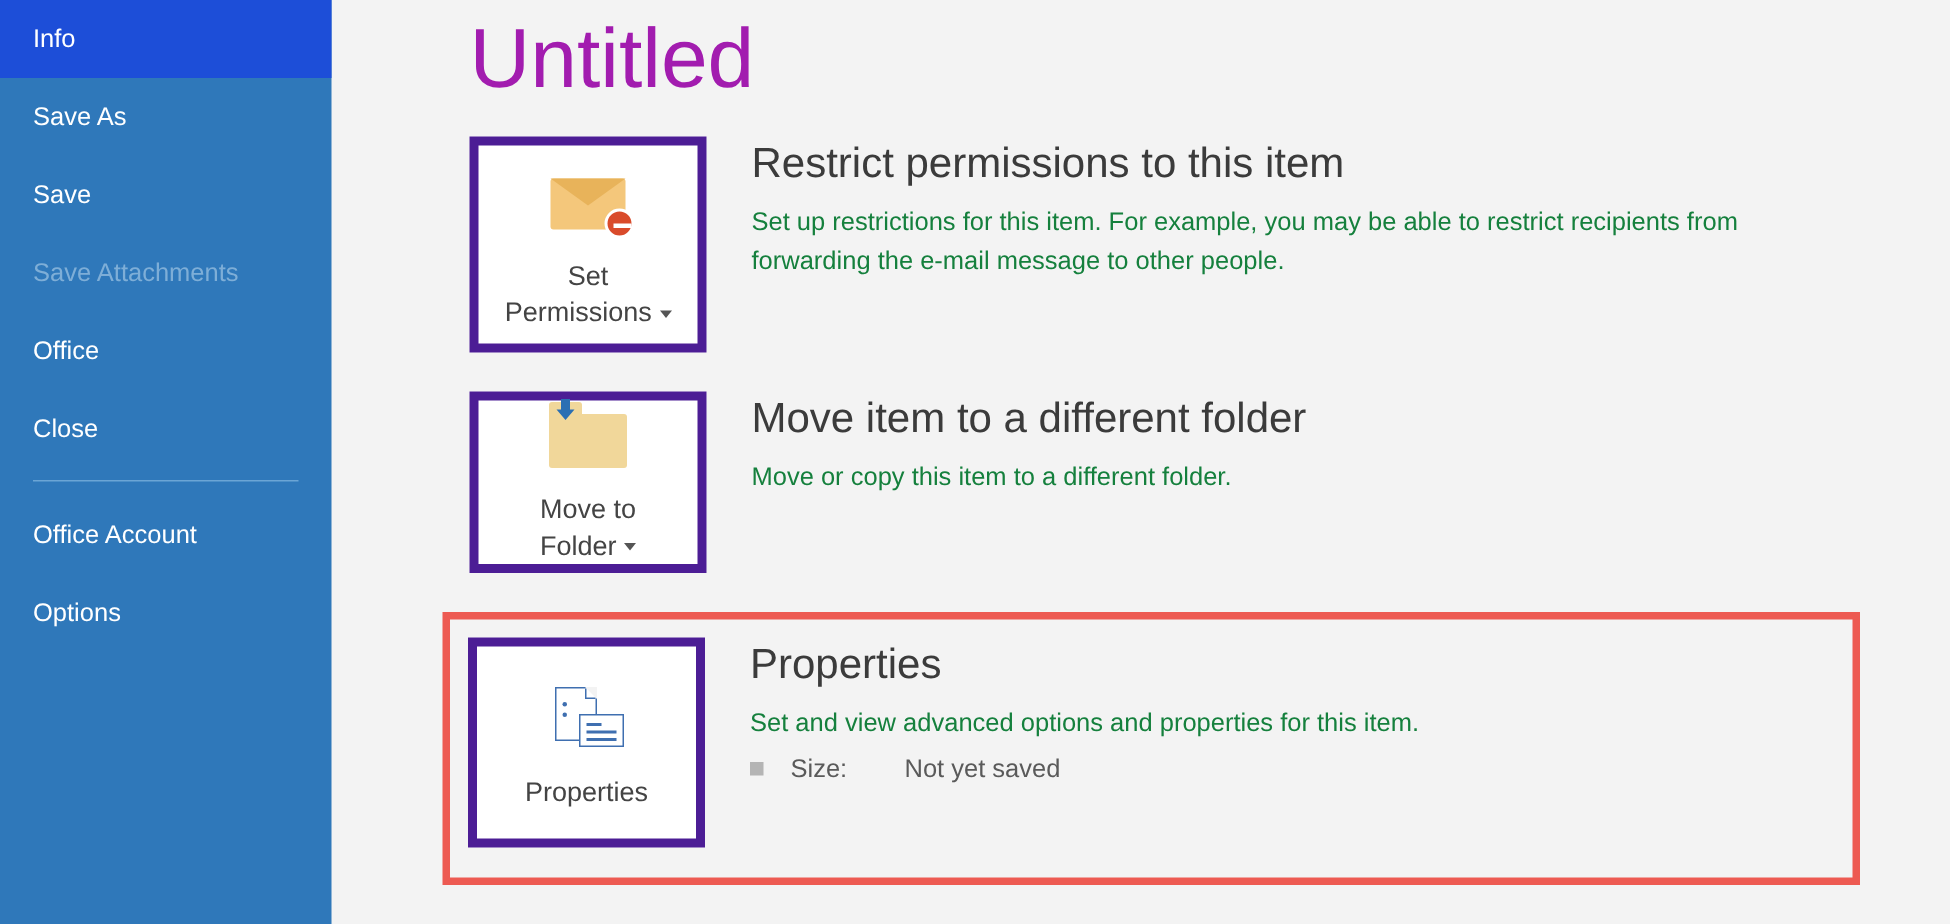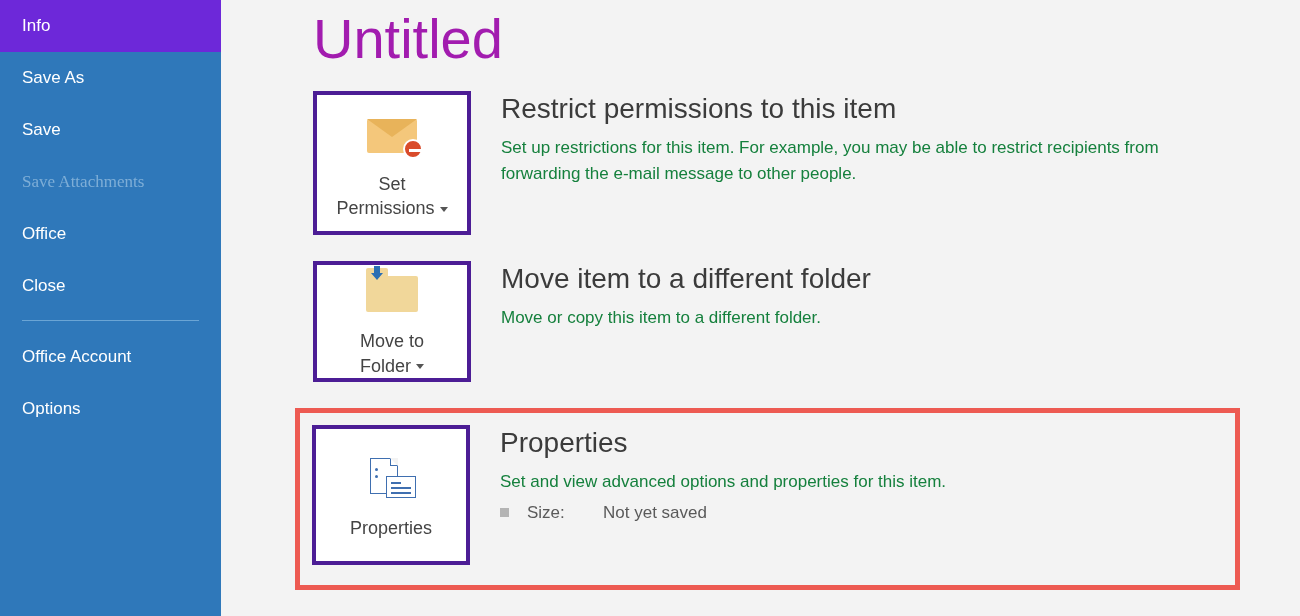--- a/index.html
+++ b/index.html
@@ -18,26 +18,25 @@
     height: 616px;
     flex-shrink: 0;
   }
   .sidebar-item {
     padding: 16px 22px;
     color: #ffffff;
     font-size: 17px;
     cursor: pointer;
   }
   .sidebar-item.selected {
-    background: #6d28d9;
+    background: #1d4ed8;
   }
   .sidebar-item.disabled {
     color: #7eaed7;
     cursor: default;
-    font-family: Liberation Serif, serif;
   }
   .sidebar-divider {
     height: 1px;
     background: #6ba5d5;
     margin: 8px 22px 10px 22px;
   }
   .main {
     flex: 1;
     padding: 0 40px 0 40px;
     position: relative;
@@ -50,21 +49,21 @@
   }
   .section {
     display: flex;
     align-items: flex-start;
     margin: 0 0 26px 52px;
   }
   .action-button {
     width: 158px;
     height: 140px;
     background: #ffffff;
-    border: 4px solid #4c1d95;
+    border: 6px solid #4c1d95;
     display: flex;
     flex-direction: column;
     align-items: center;
     justify-content: center;
     cursor: pointer;
     flex-shrink: 0;
   }
   .action-button.tall { height: 144px; }
   .action-button .icon-slot {
     height: 60px;

